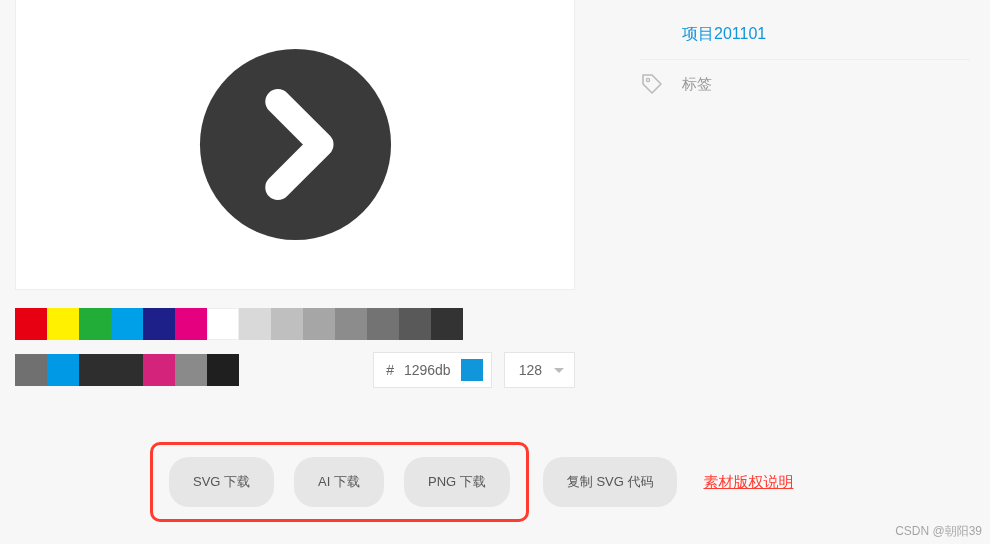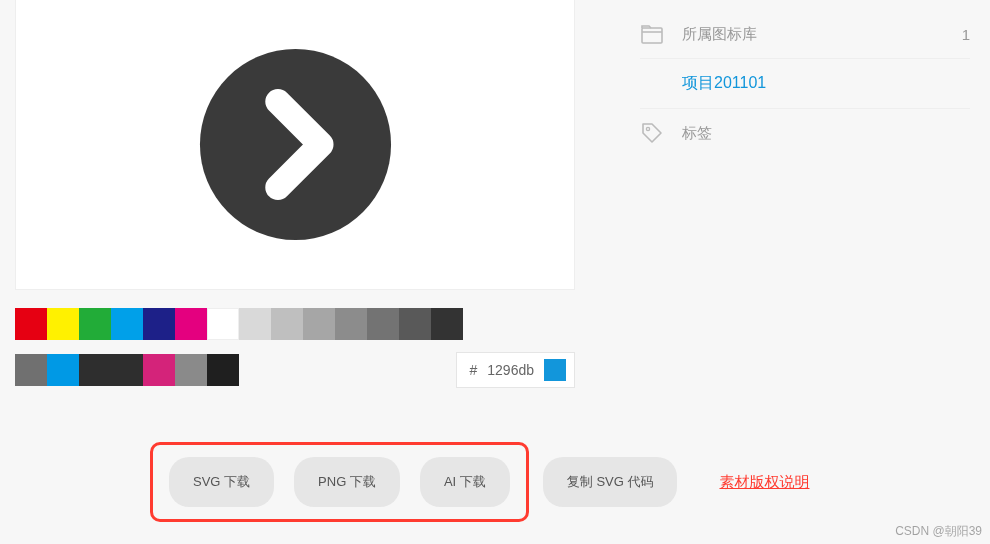--- a/index.html
+++ b/index.html
@@ -134,21 +134,21 @@
       font-size: 13px;
       color: #555;
       cursor: pointer;
       white-space: nowrap;
     }
     .copyright-link {
       color: #ff3b30;
       font-size: 15px;
       text-decoration: underline;
       cursor: pointer;
-      margin-left: 28px;
+      margin-left: 12px;
       text-align: center;
     }
     .watermark {
       position: absolute;
       right: 8px;
       bottom: 4px;
       font-size: 12px;
       color: rgba(0,0,0,0.35);
     }
   </style>
@@ -189,48 +189,43 @@
             <div class="swatch" style="background: rgb(46, 46, 46);"></div>
             <div class="swatch" style="background: rgb(212, 35, 122);"></div>
             <div class="swatch" style="background: rgb(138, 138, 138);"></div>
             <div class="swatch" style="background: rgb(31, 31, 31);"></div>
           </div>
         <div class="hex-box">
           <span>#</span>
           <span>1296db</span>
           <span class="hex-preview" id="hexPreview" style="background: rgb(18, 150, 219);"></span>
         </div>
+        <div class="size-box">
+          <span>128</span>
+          <span class="chevron-down"></span>
+        </div>
       </div>
     </div>
   </div>
 
   <div class="right-panel">
-    <div class="meta-row">
-      <svg class="meta-icon" viewBox="0 0 24 24">
-        <rect x="2" y="6" width="20" height="15" rx="1" fill="none" stroke="#bbb" stroke-width="1.6"></rect>
-        <path d="M2 6 L2 4 L9 4 L11 6" fill="none" stroke="#bbb" stroke-width="1.6"></path>
-        <line x1="2" y1="10" x2="22" y2="10" stroke="#bbb" stroke-width="1.6"></line>
-      </svg>
-      <span>所属图标库</span>
-      <span class="count">1</span>
-    </div>
     <div class="project-link">项目201101</div>
     <div class="meta-row" style="border-bottom:none">
       <svg class="meta-icon" viewBox="0 0 24 24">
         <path d="M3 3 L12 3 L21 12 L12 21 L3 12 Z" fill="none" stroke="#bbb" stroke-width="1.6" stroke-linejoin="round"></path>
         <circle cx="8" cy="8" r="1.6" fill="none" stroke="#bbb" stroke-width="1.4"></circle>
       </svg>
       <span>标签</span>
     </div>
   </div>
 </div>
 
 <div class="download-bar">
   <div class="highlight-box">
     <button class="pill-btn">SVG 下载</button>
+    <button class="pill-btn">AI 下载</button>
     <button class="pill-btn">PNG 下载</button>
-    <button class="pill-btn">AI 下载</button>
   </div>
   <button class="pill-btn">复制 SVG 代码</button>
   <a class="copyright-link">素材版权说明</a>
 </div>
 
 <div class="watermark">CSDN @朝阳39</div>
 
 </body></html>

